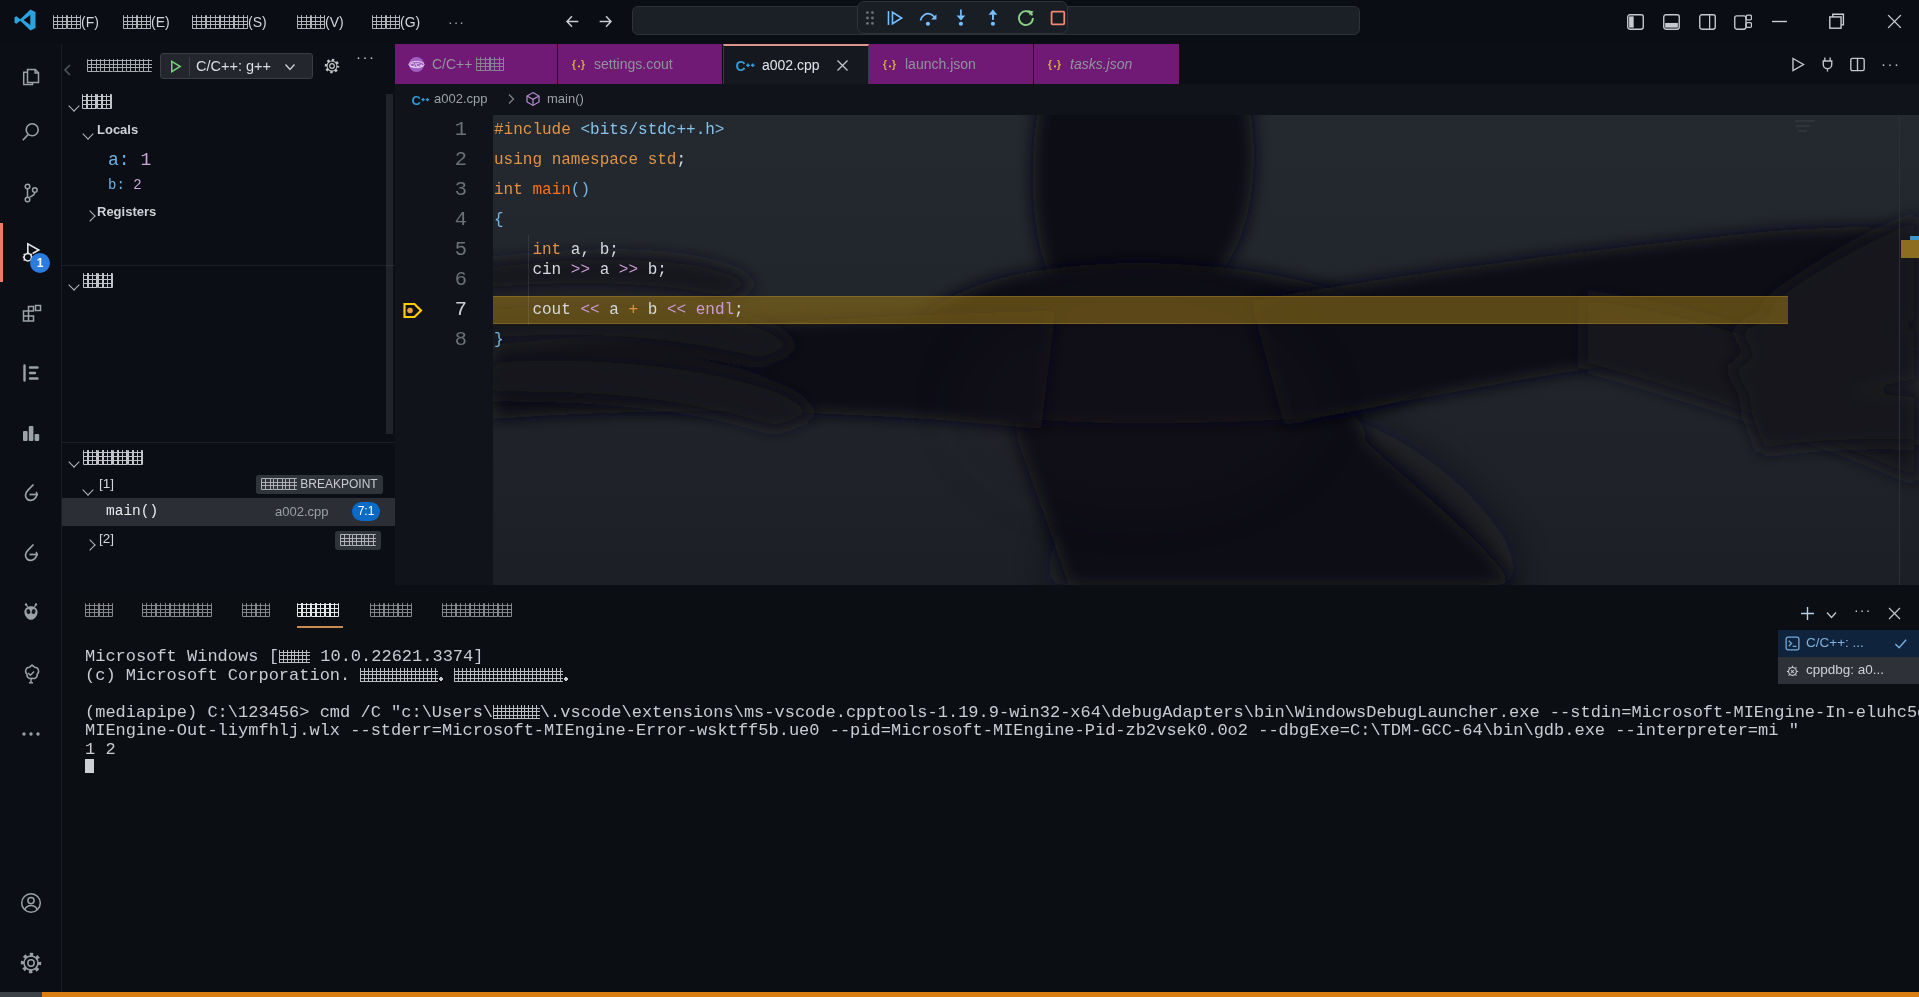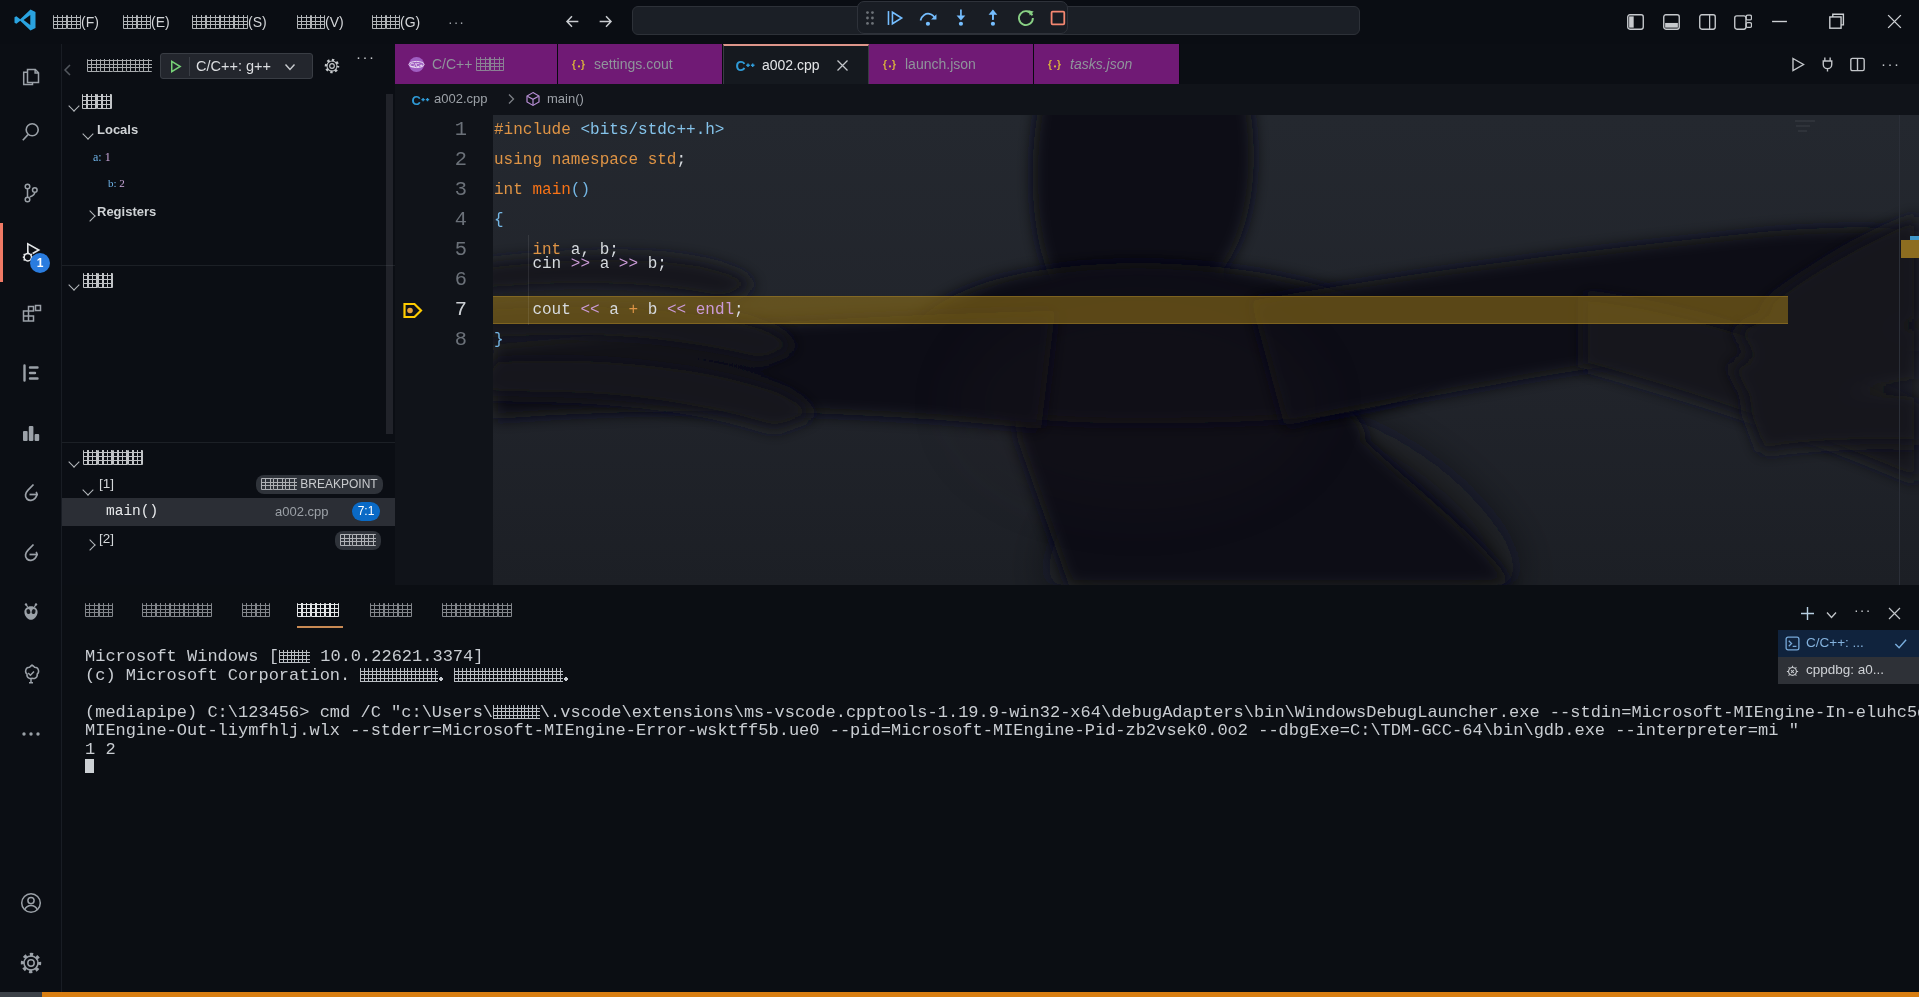--- a/index.html
+++ b/index.html
@@ -13,21 +13,21 @@
 #dbgbar{position:absolute;left:857px;top:1px;width:211px;height:33px;background:#191d24;border:1px solid #2e323a;border-radius:7px;display:flex;align-items:center}
 
 #actbar{position:absolute;left:0;top:44px;width:62px;height:953px;background:#0b0e14;border-right:1px solid #191d24}
 .aicon{position:absolute;left:19px;width:24px;height:24px;color:#9ba1a8}
 
 #sidebar{position:absolute;left:62px;top:44px;width:333px;height:541px;background:#0b0e14}
 .sechead{font-size:15px;font-weight:bold;color:#c9cbce}
 .chev{display:inline-block;width:8px;height:8px;border-right:1.4px solid #b6b9bd;border-bottom:1.4px solid #b6b9bd}
 .chev.d{transform:rotate(45deg)}
 .chev.r{transform:rotate(-45deg)}
-.badge{position:absolute;font-size:12px;color:#c8cacd;background:#2f333a;border-radius:8px;height:19px;line-height:19px;padding:0 5px}
+.badge{position:absolute;font-size:12px;color:#c8cacd;background:#2f333a;border-radius:3px;height:19px;line-height:19px;padding:0 5px}
 
 #editor{position:absolute;left:395px;top:44px;width:1524px;height:541px;background:#0b0e14}
 .tab{position:absolute;top:0;height:40px;display:flex;align-items:center;background:#701a75;border-right:1px solid #070a0e;font-size:14px;color:#8f949b}
 .tab .lbl{margin-left:7px}
 #bcrumb{position:absolute;left:0;top:40px;width:1524px;height:31px;background:#101319;font-size:13px;color:#9ca1a7}
 #code{position:absolute;left:0;top:71px;width:1524px;height:470px;background:#101319}
 .cl{position:absolute;font-family:"Liberation Mono",monospace;font-size:16px;line-height:30px;white-space:pre}
 .ln{position:absolute;width:72px;text-align:right;font-family:"Liberation Mono",monospace;font-size:20.35px;line-height:30px;color:#6b7179}
 .o{color:#df9445}.s{color:#85c3ea}.f{color:#f97316}.p{color:#74b6e4}.v{color:#cb9bd7}.w{color:#d6dade}
 
@@ -212,22 +212,22 @@
       <circle cx="12" cy="12" r="3.1" stroke-width="1.5"></circle>
       <circle cx="12" cy="12" r="8" stroke-width="3.4" stroke-dasharray="3.1 3.2" stroke-dashoffset="1.2"></circle>
       <circle cx="12" cy="12" r="6.7" stroke-width="1.4"></circle>
     </svg>
   <span class="abs" style="left:294px;top:4px;font-size:15px;color:#c5c8cb;letter-spacing:1.5px">···</span>
 
   <span class="abs" style="left:8px;top:52px"><i class="chev d"></i></span>
   <span class="abs sechead" style="left:20px;top:49px"><i class="cjb"></i><i class="cjb"></i></span>
   <span class="abs" style="left:22px;top:80px"><i class="chev d"></i></span>
   <span class="abs" style="left:35px;top:78px;font-size:13px;font-weight:bold;color:#cfd2d5">Locals</span>
-  <span class="abs" style="left:31px;top:106px;font-family:Liberation Serif, serif;font-size:12px"><span style="color:#6fb3e8">a:</span> <span style="color:#c9a6d8">1</span></span>
-  <span class="abs" style="left:46px;top:133px;font-family:Liberation Serif, serif;font-size:11px"><span style="color:#6fb3e8">b:</span> <span style="color:#c9a6d8">2</span></span>
+  <span class="abs" style="left:46px;top:106px;font-family:Liberation Mono, monospace;font-size:18px"><span style="color:#6fb3e8">a:</span> <span style="color:#c9a6d8">1</span></span>
+  <span class="abs" style="left:46px;top:133px;font-family:Liberation Mono, monospace;font-size:14px"><span style="color:#6fb3e8">b:</span> <span style="color:#c9a6d8">2</span></span>
   <span class="abs" style="left:24px;top:162px"><i class="chev r"></i></span>
   <span class="abs" style="left:35px;top:160px;font-size:13px;font-weight:bold;color:#cfd2d5">Registers</span>
 
   <div class="abs" style="left:0;top:221px;width:333px;height:1px;background:#1c2026"></div>
   <span class="abs" style="left:8px;top:231px"><i class="chev d"></i></span>
   <span class="abs sechead" style="left:21px;top:228px"><i class="cjb"></i><i class="cjb"></i></span>
   <div class="abs" style="left:324px;top:50px;width:7px;height:340px;background:rgba(140,145,152,.17)"></div>
 
   <div class="abs" style="left:0;top:398px;width:333px;height:1px;background:#1c2026"></div>
   <span class="abs" style="left:8px;top:408px"><i class="chev d"></i></span>
@@ -374,21 +374,21 @@
     <div class="ln" style="left:0;top:180px;color:#ccd0d4">7</div>
     <div class="ln" style="left:0;top:210px">8</div>
 
     <div class="abs" style="left:133px;top:120px;width:1px;height:90px;background:rgba(255,255,255,.09)"></div>
 
     <div class="cl" style="left:99px;top:0"><span class="o">#include</span> <span class="s">&lt;bits/stdc++.h&gt;</span></div>
     <div class="cl" style="left:99px;top:30px"><span class="o">using</span> <span class="o">namespace</span> <span class="o">std</span><span class="w">;</span></div>
     <div class="cl" style="left:99px;top:60px"><span class="o">int</span> <span class="f">main</span><span class="p">()</span></div>
     <div class="cl" style="left:99px;top:90px"><span class="p">{</span></div>
     <div class="cl" style="left:99px;top:120px">    <span class="o">int</span> <span class="w">a, b;</span></div>
-    <div class="cl" style="left:99px;top:134px">    <span class="w">cin</span> <span class="v">&gt;&gt;</span> <span class="w">a</span> <span class="v">&gt;&gt;</span> <span class="w">b;</span></div>
+    <div class="cl" style="left:99px;top:140px">    <span class="w">cin</span> <span class="v">&gt;&gt;</span> <span class="w">a</span> <span class="v">&gt;&gt;</span> <span class="w">b;</span></div>
     <div class="cl" style="left:99px;top:180px">    <span class="w">cout</span> <span class="v">&lt;&lt;</span> <span class="w">a</span> <span class="o">+</span> <span class="w">b</span> <span class="v">&lt;&lt;</span> <span class="v">endl</span><span class="w">;</span></div>
     <div class="cl" style="left:99px;top:210px"><span class="p">}</span></div>
   </div>
 </div>
 <div id="panel">
   <span class="ptab" style="left:23px"><i class="cj"></i><i class="cj"></i></span>
   <span class="ptab" style="left:80px"><i class="cj"></i><i class="cj"></i><i class="cj"></i><i class="cj"></i><i class="cj"></i></span>
   <span class="ptab" style="left:180px"><i class="cj"></i><i class="cj"></i></span>
   <span class="ptab" style="left:235px;color:#eceef0"><i class="cjb"></i><i class="cjb"></i><i class="cjb"></i></span>
   <div class="abs" style="left:235px;top:41px;width:46px;height:2px;background:#c98a54"></div>

